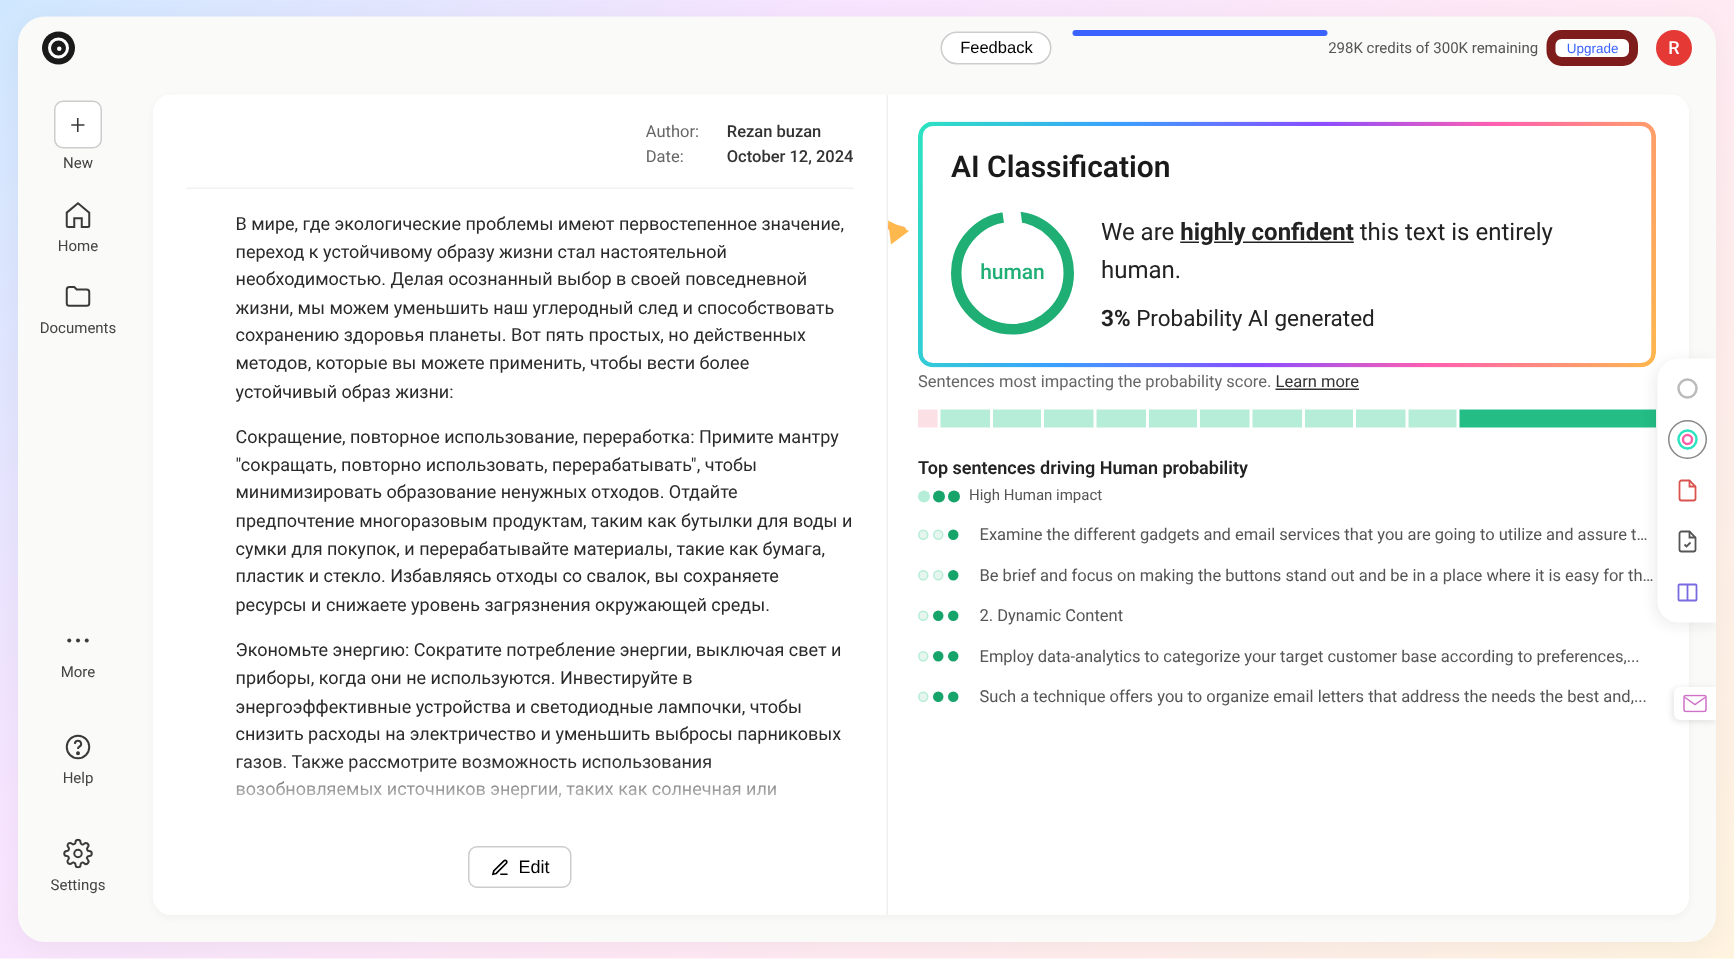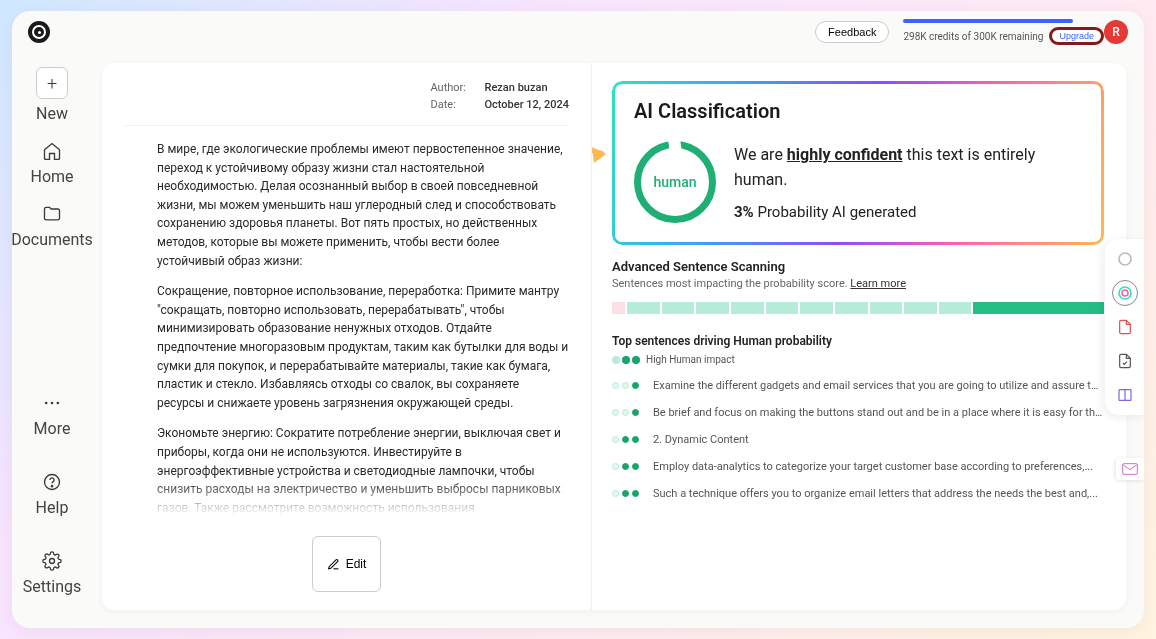--- a/index.html
+++ b/index.html
@@ -41,45 +41,45 @@
     content:""; position:absolute; width:10px; height:10px; border:2px solid #fff; border-radius:50%;
   }
   .logo::before{
     content:""; position:absolute; width:3px; height:3px; background:#fff; border-radius:50%;
   }
   .top-spacer { flex:1 }
   .feedback-btn{
     font-size:11px; background:#fff; border:1px solid #ccc; border-radius:13px;
     padding:4px 12px; margin-right:14px; cursor:pointer;
   }
-  .credits-block{ display:flex; flex-direction:column; justify-content:space-between; }
+  .credits-block{ display:flex; flex-direction:row; justify-content:space-between; margin-right:12px;}
   .credit-bar{ width:170px; height:4px; background:#3b63ff; border-radius:2px; margin-bottom:4px;}
   .credit-row{display:flex; align-items:center; gap:6px;}
   .credit-text{ font-size:10px; color:#555; }
-  .upgrade-btn{ font-size:9px; color:#3b63ff; border:3px solid #7f1d1d; border-radius:10px; padding:1px 7px; cursor:pointer; background:#fff;}
+  .upgrade-btn{ font-size:9px; color:#3b63ff; border:6px solid #7f1d1d; border-radius:10px; padding:1px 7px; cursor:pointer; background:#fff;}
   .avatar{
     width:24px;height:24px;border-radius:50%;background:#e53935;color:#fff;
     display:flex;align-items:center;justify-content:center;font-size:12px;font-weight:500;
   }
   
   .sidebar{
     position:absolute; left:0; top:42px; bottom:0; width:80px;
     display:flex; flex-direction:column; align-items:center;
     padding-top:14px;
   }
   .nav-item{
     width:64px; display:flex; flex-direction:column; align-items:center;
     margin-bottom:18px; color:#3a3a3a; cursor:pointer;
   }
   .nav-item.new .icon-box{
     width:32px;height:32px;border:1px solid #ccc;border-radius:6px;
     display:flex;align-items:center;justify-content:center;font-size:18px;font-weight:300;
     margin-bottom:5px; background:#fff;
   }
-  .nav-label{ font-size:16px; color:#444; }
+  .nav-label{ font-size:10px; color:#444; }
   .nav-icon{
     width:20px;height:20px; margin-bottom:6px;
     color:#3a3a3a;
   }
   .sidebar-bottom{ margin-top:auto; margin-bottom:14px; display:flex;flex-direction:column;align-items:center; gap:16px;}
   
   .main{
     position:absolute; left:90px; top:52px; right:18px; bottom:18px;
     background:#ffffff; border-radius:12px;
     display:flex;
@@ -102,21 +102,21 @@
   }
   .doc-body p{ margin-bottom:12px; }
   .doc-fade{
     position:absolute; left:0; right:0; bottom:0; height:50px;
     background:linear-gradient(to bottom, rgba(255,255,255,0), #fff 70%);
     pointer-events:none;
   }
   .edit-btn{
     align-self:center; margin-top:6px;
     border:1px solid #ccc; background:#fff; border-radius:6px;
-    padding:20px 14px; font-size:12px; display:flex;align-items:center;gap:6px;cursor:pointer;
+    padding:6px 14px; font-size:12px; display:flex;align-items:center;gap:6px;cursor:pointer;
   }
   
   .right-pane{ flex:1; padding:18px 22px 18px 20px; overflow:hidden;}
   .class-box{
     border-radius:10px; padding:18px 22px 22px 22px;
     position:relative;
     background:#fff;
   }
   .class-box::before{
     content:""; position:absolute; inset:0; border-radius:10px; padding:3px;
@@ -301,21 +301,20 @@
             <div class="class-text">
               <span>We are </span><span class="hc">highly confident</span><span> this text is entirely human.</span>
             </div>
             <div class="class-prob">
               <b>3%</b><span> Probability AI generated</span>
             </div>
           </div>
         </div>
       </div>
 
-      <div class="scan-title">Advanced Sentence Scanning</div>
       <div class="scan-sub">
         <span>Sentences most impacting the probability score. </span><a>Learn more</a>
       </div>
       <div class="heatbar">
         <div class="seg"></div>
             <div class="seg"></div>
             <div class="seg"></div>
             <div class="seg"></div>
             <div class="seg"></div>
             <div class="seg"></div>

